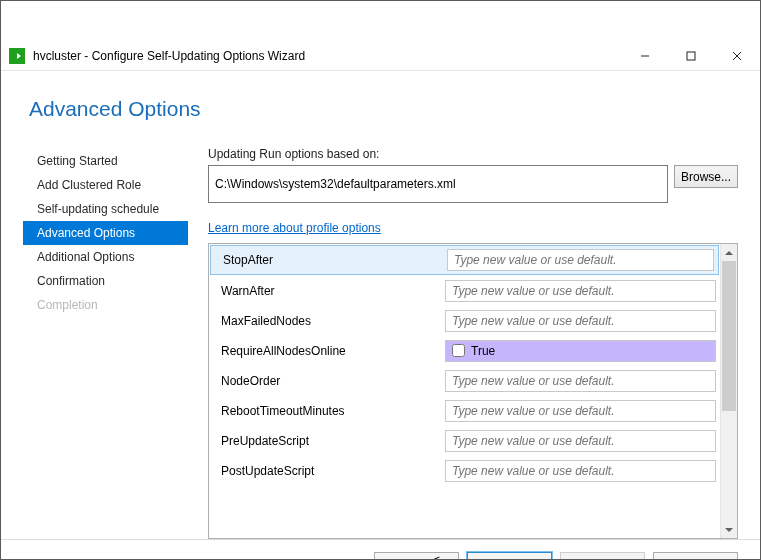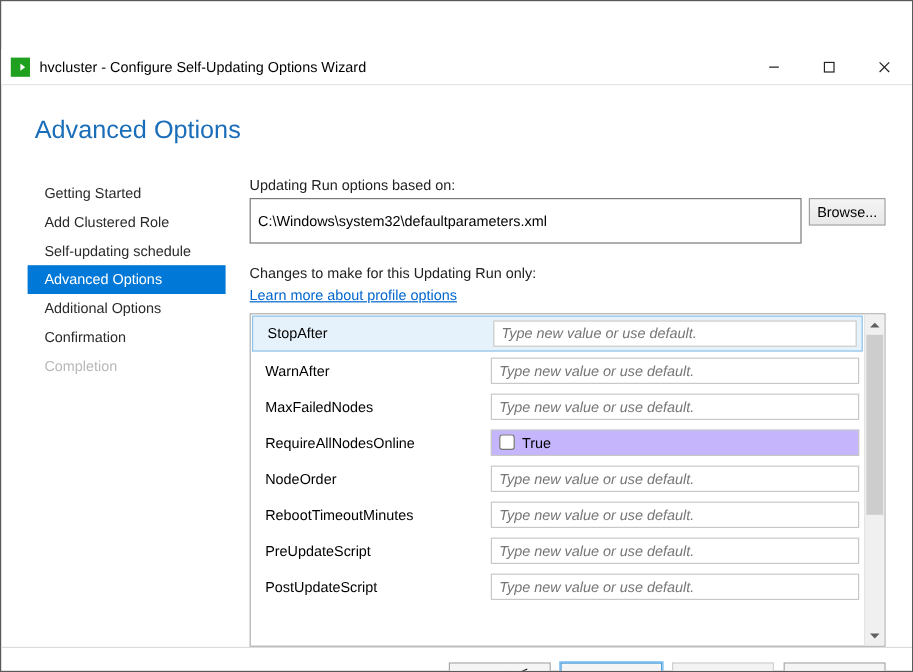--- a/index.html
+++ b/index.html
@@ -122,21 +122,21 @@
     height: 30px;
     border-bottom: 1px solid #fff;
   }
   .grid-row.selected {
     background: #e6f2fb;
     border: 1px solid #8fc2ea;
     height: 30px;
     margin: 1px;
   }
   .grid-row .gname {
-    width: 200px;
+    width: 236px;
     padding-left: 12px;
     font-size: 12px;
   }
   .grid-row .gval {
     flex: 1;
     padding-right: 4px;
   }
   .gval input[type=text] {
     width: 100%;
     height: 22px;
@@ -251,21 +251,20 @@
       <div class="side-item">Additional Options</div>
       <div class="side-item">Confirmation</div>
       <div class="side-item disabled">Completion</div>
     </div>
   <div class="content">
     <div class="lbl">Updating Run options based on:</div>
     <div class="pathrow">
       <input type="text" value="C:\Windows\system32\defaultparameters.xml" style="">
       <button class="browse-btn">Browse...</button>
     </div>
-    <div class="lbl">Changes to make for this Updating Run only:</div>
     <a class="link">Learn more about profile options</a>
     <div class="grid-wrap">
       <div class="grid" id="grid">
           <div class="grid-row selected">
             <div class="gname">StopAfter</div>
             <div class="gval"><input type="text" placeholder="Type new value or use default." style=""></div>
           </div>
           <div class="grid-row">
             <div class="gname">WarnAfter</div>
             <div class="gval"><input type="text" placeholder="Type new value or use default." style=""></div>

